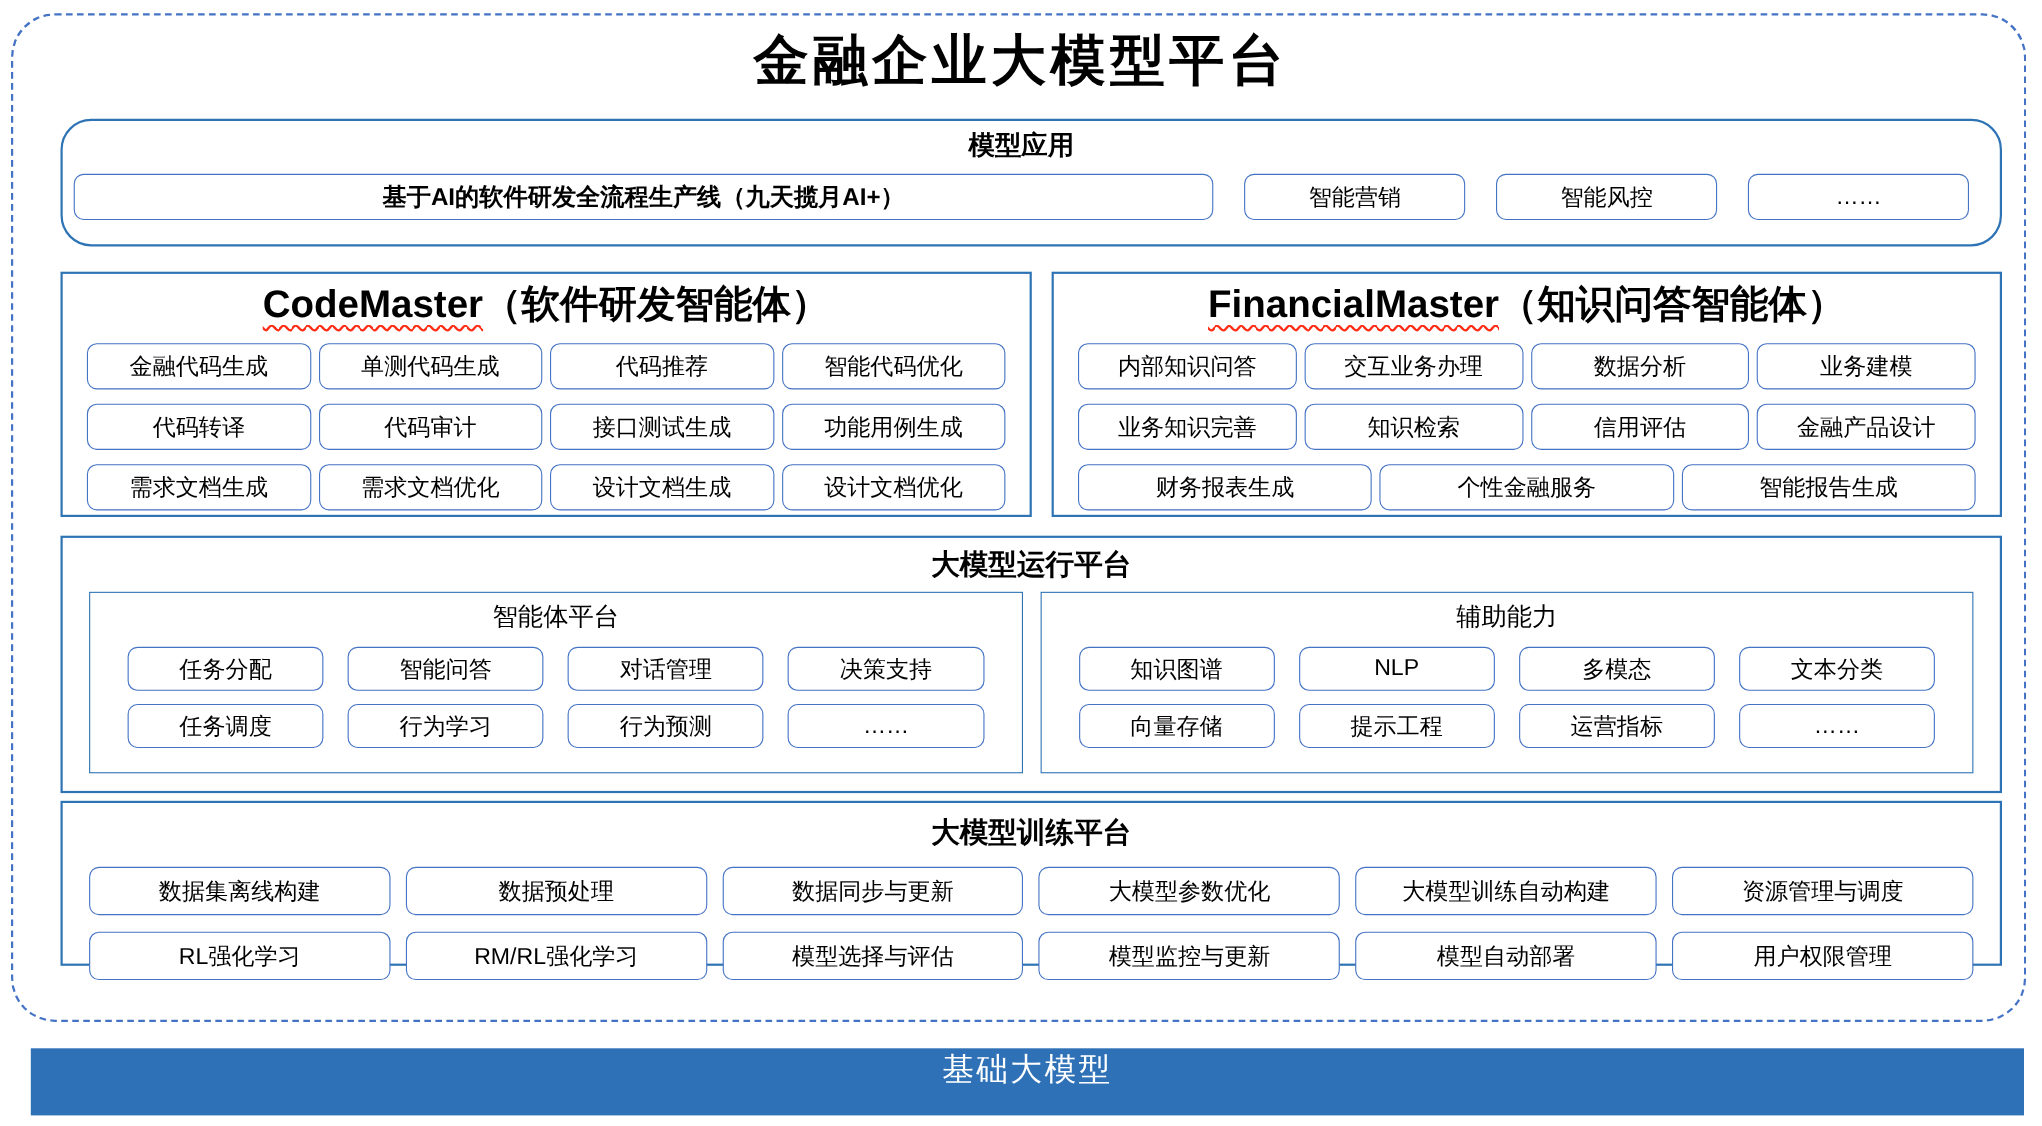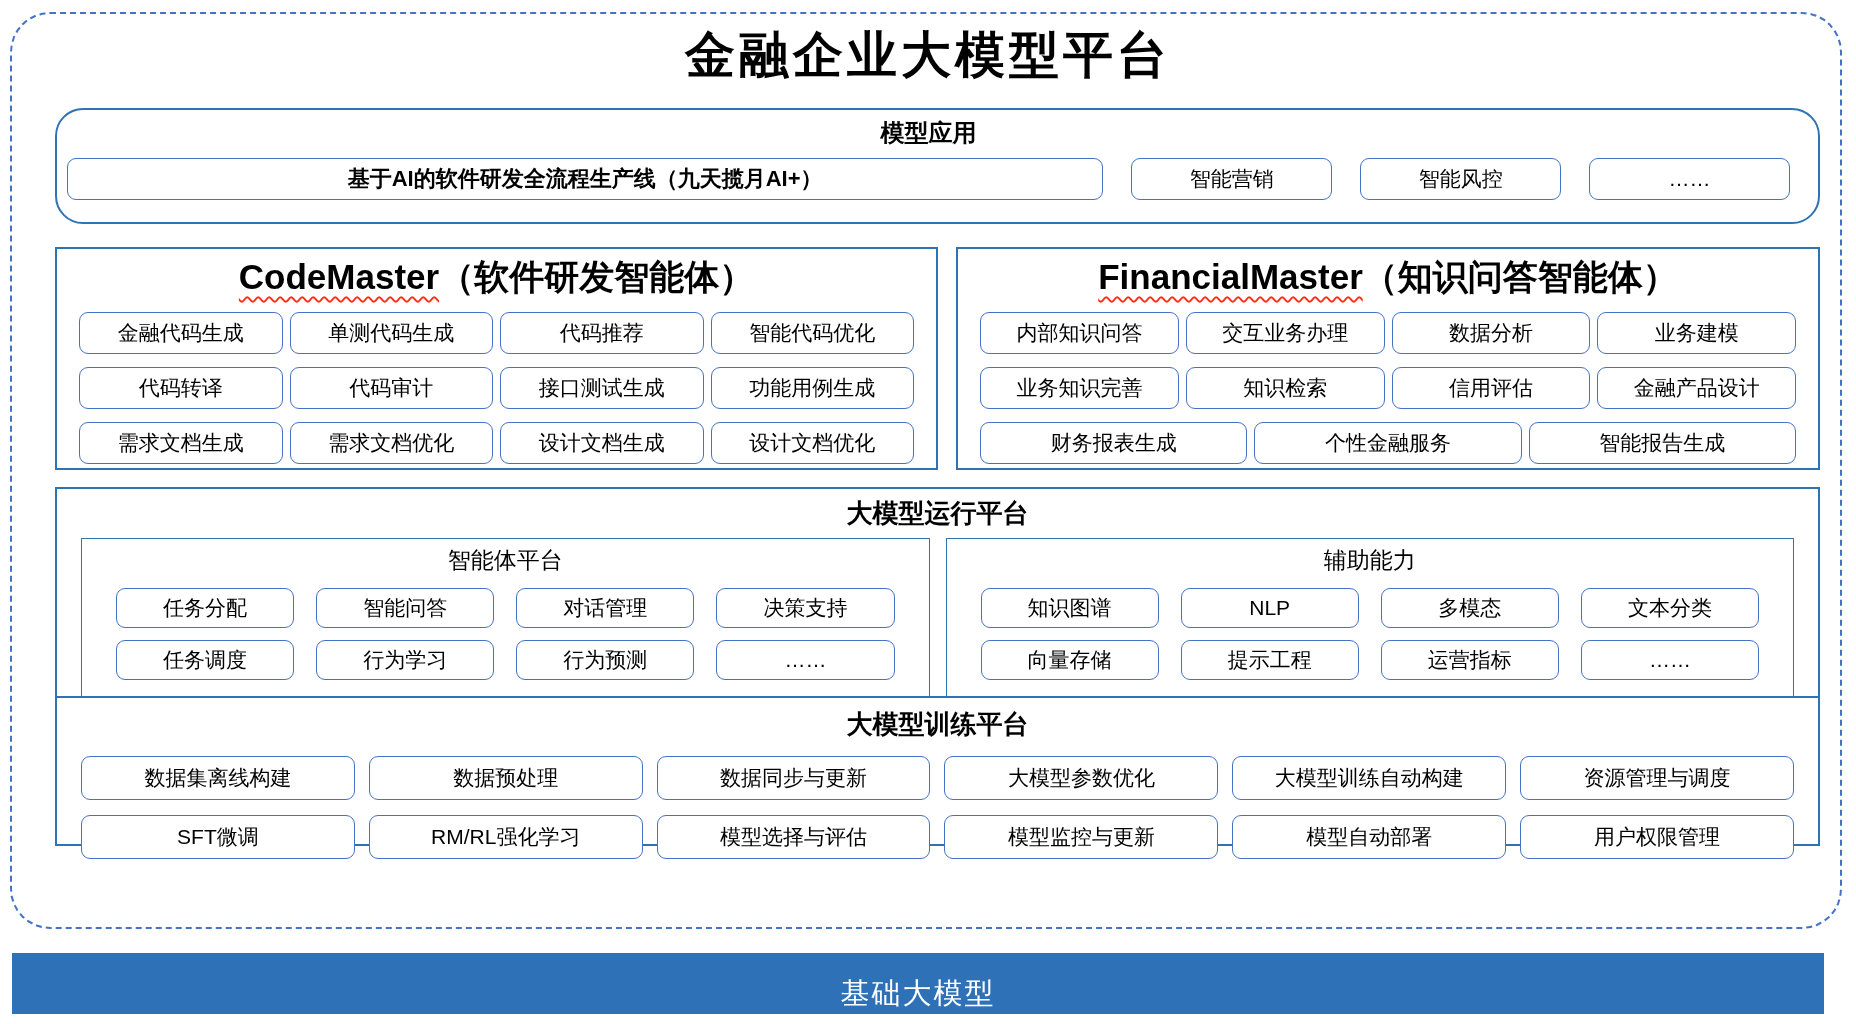--- a/index.html
+++ b/index.html
@@ -47,27 +47,27 @@
   #sec-runtime{left:55px;top:487px;width:1765px;height:234px;padding:8px 24px 16px 24px;}
   #sec-runtime .subrow{display:flex;gap:16px;flex:1 1 auto;margin-top:8px;}
   .sub-box{
     flex:1 1 0;border:1.5px solid #2E74B5;box-sizing:border-box;
     display:flex;flex-direction:column;padding:6px 34px 14px 34px;
   }
   .sub-title{text-align:center;font-size:23px;font-weight:normal;flex:0 0 auto;}
   .sub-box .row{gap:22px;margin-top:12px;}
   .sub-box .item{height:40px;}
   
-  #sec-training{left:55px;top:696px;width:1765px;height:150px;padding:10px 24px 16px 24px;}
+  #sec-training{left:55px;top:728px;width:1765px;height:150px;padding:10px 24px 16px 24px;}
   #sec-training .row{gap:14px;margin-top:15px;}
   #sec-training .item{height:44px;}
   
   .base-model-bar{
-    position:absolute;left:12px;top:953px;width:1812px;height:61px;background:#2E71B6;
-    display:flex;align-items:flex-end;justify-content:center;
+    position:absolute;left:28px;top:953px;width:1812px;height:61px;background:#2E71B6;
+    display:flex;align-items:flex-start;justify-content:center;
     color:#fff;font-size:29px;letter-spacing:2px;
   }
 </style>
 </head>
 <body>
 
 <div class="outer-dashed"></div>
 
 <div class="main-title">金融企业大模型平台</div>
 
@@ -164,21 +164,21 @@
   <div class="sec-title big-sec-title">大模型训练平台</div>
   <div class="row">
     <div class="item">数据集离线构建</div>
     <div class="item">数据预处理</div>
     <div class="item">数据同步与更新</div>
     <div class="item">大模型参数优化</div>
     <div class="item">大模型训练自动构建</div>
     <div class="item">资源管理与调度</div>
   </div>
   <div class="row">
-    <div class="item">SFT微调</div>
+    <div class="item">RL强化学习</div>
     <div class="item">RM/RL强化学习</div>
     <div class="item">模型选择与评估</div>
     <div class="item">模型监控与更新</div>
     <div class="item">模型自动部署</div>
     <div class="item">用户权限管理</div>
   </div>
 </div>
 
 <div class="base-model-bar">
   <span>基础大模型</span>

